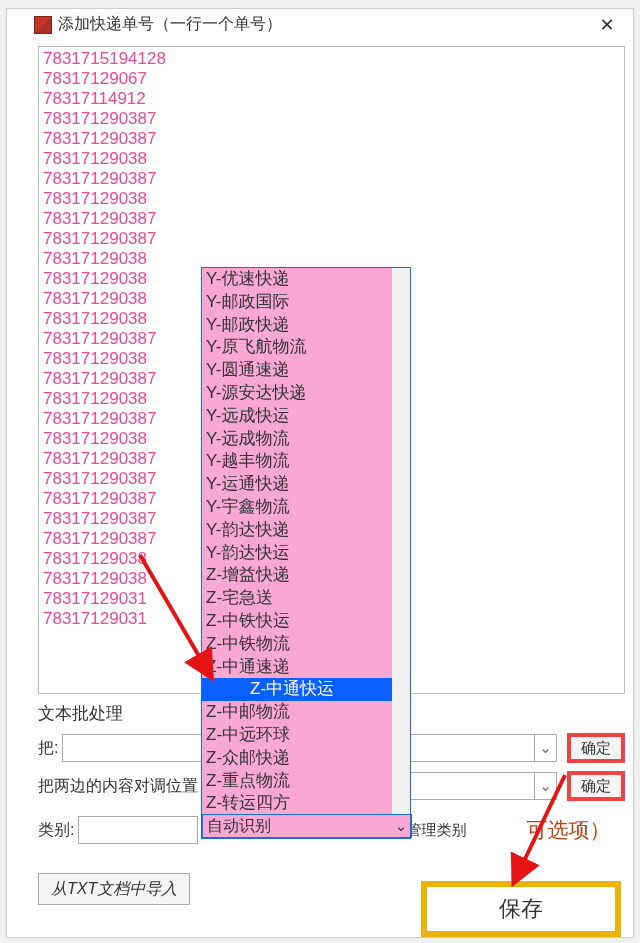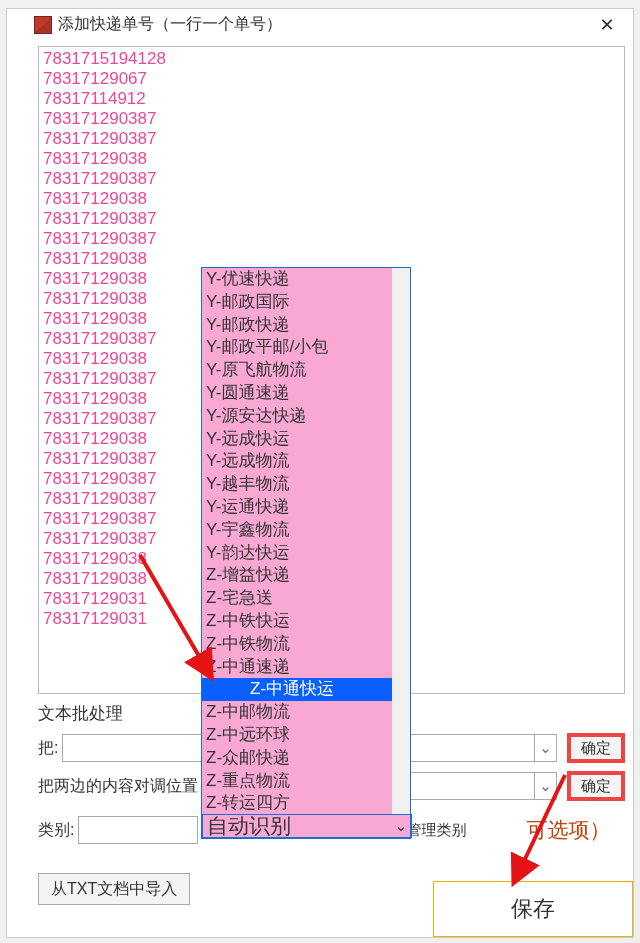--- a/index.html
+++ b/index.html
@@ -90,34 +90,35 @@
   }
   .row2 {
     display:flex; align-items:center; margin-top: 14px; height: 30px;
   }
   .mgmt { margin-left: 8px; font-size: 15px;}
   .opt { margin-left: 60px; color:#c2410c; font-size: 21px; font-family: Liberation Mono, monospace;}
   .bottom-row {
     display:flex; align-items:flex-start;
     margin-top: 28px;
     height: 56px;
+    font-style: italic;
   }
   .import-btn {
     height: 32px;
     padding: 0 12px;
     border: 1px solid #aaa;
     background: #f4f4f4;
     font-size: 16px;
     display:flex;align-items:center;
   }
   .big-save {
     position:absolute;
-    right: 0; bottom: 0px;
+    right: 12px; bottom: 0px;
     width: 200px; height: 56px;
-    border: 1px solid #eab308;
+    border: 6px solid #eab308;
     background: #fff;
     font-size: 22px;
     display:flex;align-items:center;justify-content:center;
   }
   
   .dropdown {
     position:absolute;
     left: 201px; top: 267px;
     width: 210px;
     background: #f9a8d4;
@@ -142,21 +143,21 @@
     background: #0a60ff;
     color: #fff;
     padding-left: 48px;
   }
   .dd-trigger {
     width: 210px; height: 24px;
     border: 1px solid #1a6fd4;
     display:flex; align-items:center;
     margin-top: -1px;
   }
-  .dd-trigger .txt { flex:1; padding: 0 4px; font-size: 21px;}
+  .dd-trigger .txt { flex:1; padding: 0 4px; font-size: 16px;}
   .dd-trigger .car {
     width: 20px; height:100%;
     display:flex;align-items:center;justify-content:center;
     color:#333;
   }
   
   .arrow {
     position:absolute;
     pointer-events:none;
     z-index: 60;
@@ -241,29 +242,29 @@
     <div class="big-save">保存</div>
 
   </div>
 </div>
 
 <div class="dropdown">
   <div class="dd-list" id="dd-list">
       <div class="dd-item">Y-优速快递</div>
       <div class="dd-item">Y-邮政国际</div>
       <div class="dd-item">Y-邮政快递</div>
-      <div class="dd-item">Y-邮政平邮/小包</div>
       <div class="dd-item">Y-原飞航物流</div>
       <div class="dd-item">Y-圆通速递</div>
       <div class="dd-item">Y-源安达快递</div>
       <div class="dd-item">Y-远成快运</div>
       <div class="dd-item">Y-远成物流</div>
       <div class="dd-item">Y-越丰物流</div>
       <div class="dd-item">Y-运通快递</div>
       <div class="dd-item">Y-宇鑫物流</div>
+      <div class="dd-item">Y-韵达快递</div>
       <div class="dd-item">Y-韵达快运</div>
       <div class="dd-item">Z-增益快递</div>
       <div class="dd-item">Z-宅急送</div>
       <div class="dd-item">Z-中铁快运</div>
       <div class="dd-item">Z-中铁物流</div>
       <div class="dd-item">Z-中通速递</div>
       <div class="dd-item sel">Z-中通快运</div>
       <div class="dd-item">Z-中邮物流</div>
       <div class="dd-item">Z-中远环球</div>
       <div class="dd-item">Z-众邮快递</div>

